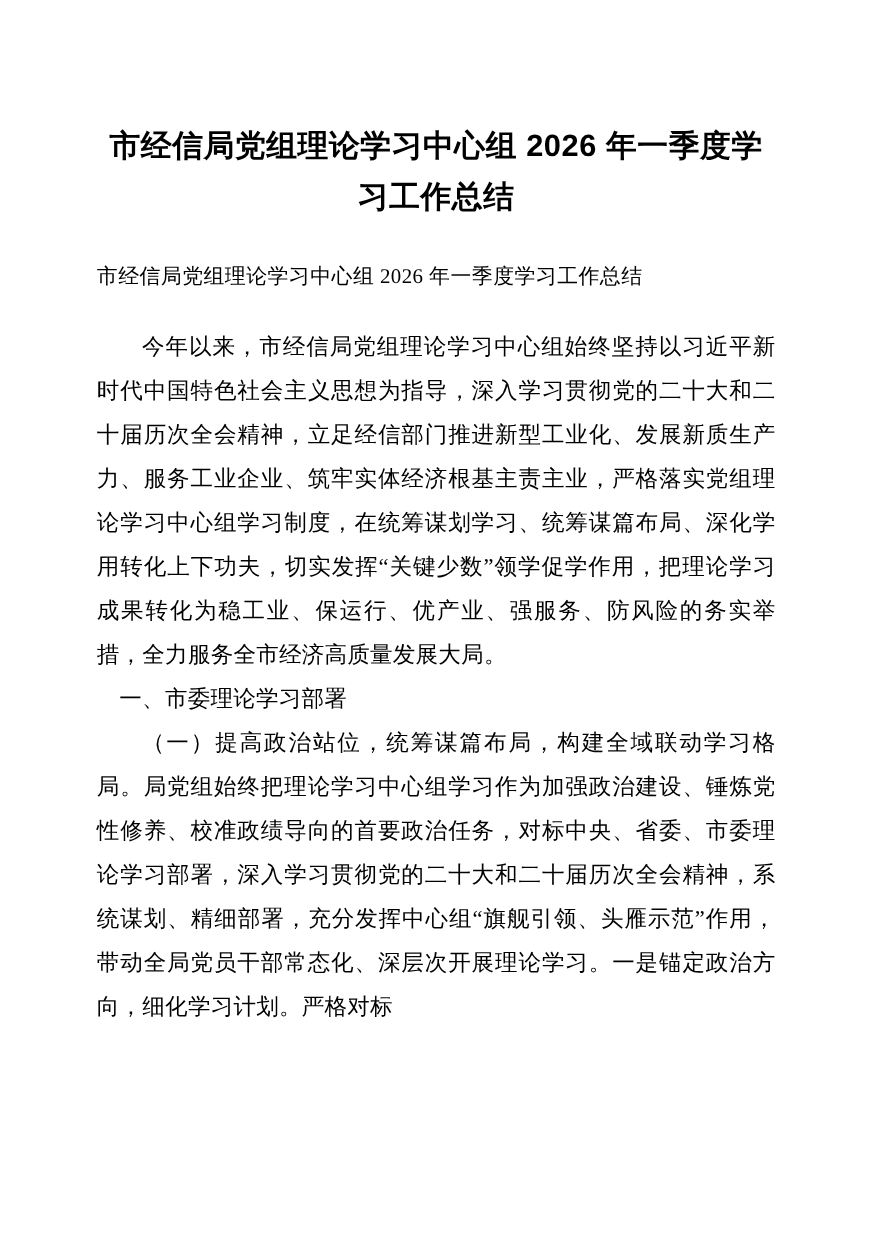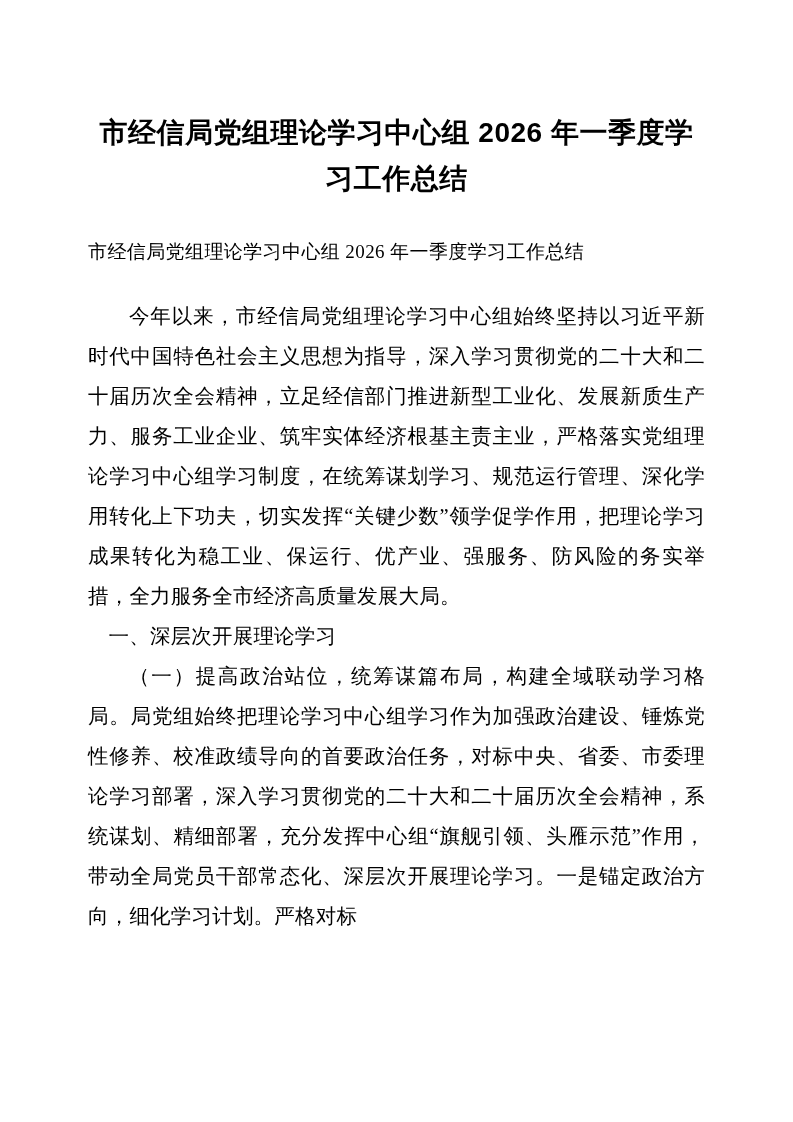--- a/index.html
+++ b/index.html
@@ -57,19 +57,19 @@
 </style>
 </head>
 <body>
 
 <div class="page">
 
   <h1 class="doc-title">市经信局党组理论学习中心组 2026 年一季度学习工作总结</h1>
 
   <div class="subtitle">市经信局党组理论学习中心组 2026 年一季度学习工作总结</div>
 
-  <p class="body-par">今年以来，市经信局党组理论学习中心组始终坚持以习近平新时代中国特色社会主义思想为指导，深入学习贯彻党的二十大和二十届历次全会精神，立足经信部门推进新型工业化、发展新质生产力、服务工业企业、筑牢实体经济根基主责主业，严格落实党组理论学习中心组学习制度，在统筹谋划学习、规范运行管理、深化学用转化上下功夫，切实发挥“关键少数”领学促学作用，把理论学习成果转化为稳工业、保运行、优产业、强服务、防风险的务实举措，全力服务全市经济高质量发展大局。</p>
+  <p class="body-par">今年以来，市经信局党组理论学习中心组始终坚持以习近平新时代中国特色社会主义思想为指导，深入学习贯彻党的二十大和二十届历次全会精神，立足经信部门推进新型工业化、发展新质生产力、服务工业企业、筑牢实体经济根基主责主业，严格落实党组理论学习中心组学习制度，在统筹谋划学习、统筹谋篇布局、深化学用转化上下功夫，切实发挥“关键少数”领学促学作用，把理论学习成果转化为稳工业、保运行、优产业、强服务、防风险的务实举措，全力服务全市经济高质量发展大局。</p>
 
-  <p class="heading-par">一、深层次开展理论学习</p>
+  <p class="heading-par">一、市委理论学习部署</p>
 
   <p class="body-par">（一）提高政治站位，统筹谋篇布局，构建全域联动学习格局。局党组始终把理论学习中心组学习作为加强政治建设、锤炼党性修养、校准政绩导向的首要政治任务，对标中央、省委、市委理论学习部署，深入学习贯彻党的二十大和二十届历次全会精神，系统谋划、精细部署，充分发挥中心组“旗舰引领、头雁示范”作用，带动全局党员干部常态化、深层次开展理论学习。一是锚定政治方向，细化学习计划。严格对标</p>
 
 </div>
 
 </body></html>

